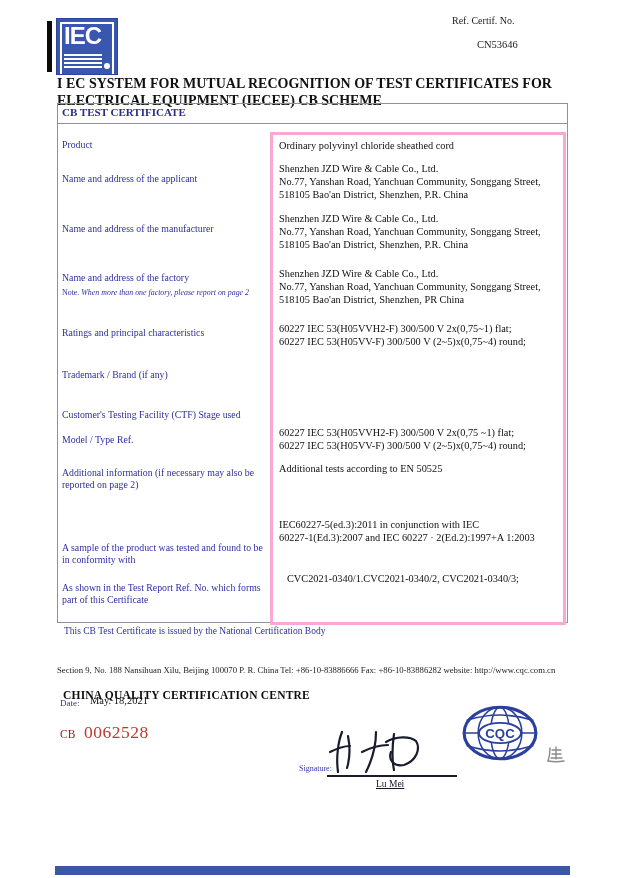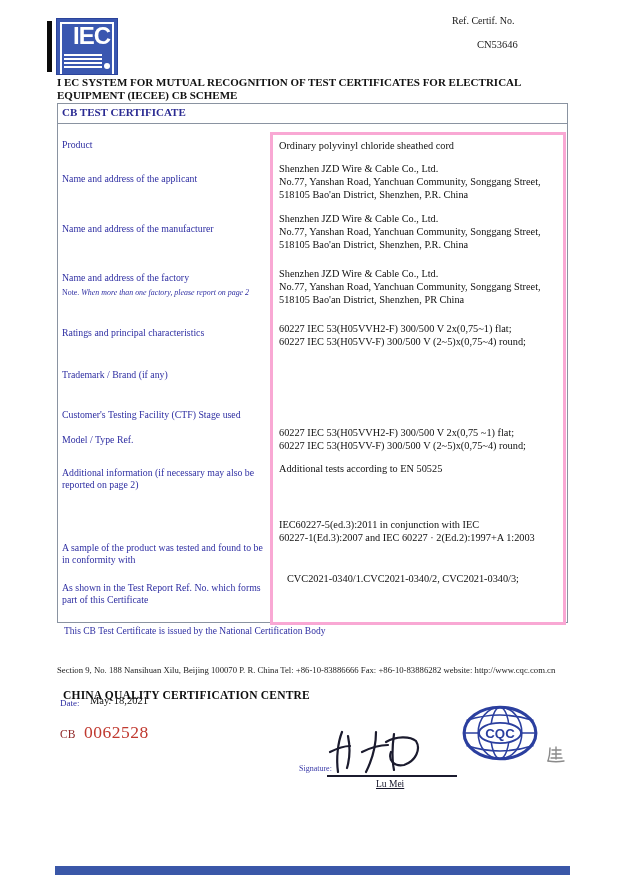--- a/index.html
+++ b/index.html
@@ -6,27 +6,27 @@
   .page{
     position:relative;width:620px;height:878px;background:#ffffff;
     font-family:"Liberation Serif",serif;color:#111;overflow:hidden;
     margin:0 auto;
   }
   .abs{position:absolute;}
   
   .iec-bar{left:47px;top:21px;width:5px;height:51px;background:#0a0a0a;}
   .iec-box{left:56px;top:18px;width:60px;height:55px;background:#3a57b0;border:1px solid #2b439a;}
   .iec-frame{position:absolute;left:3px;top:3px;right:3px;bottom:0;border-left:2px solid #fff;border-top:2px solid #fff;border-right:2px solid #fff;}
-  .iec-text{position:absolute;left:7px;top:3px;color:#fff;font-family:"Liberation Sans",sans-serif;font-weight:bold;font-size:24px;letter-spacing:-1px;margin-left:9px;}
+  .iec-text{position:absolute;left:7px;top:3px;color:#fff;font-family:"Liberation Sans",sans-serif;font-weight:bold;font-size:24px;letter-spacing:-1px;}
   .iec-lines{position:absolute;left:7px;top:35px;width:38px;}
   .iec-lines div{height:2px;background:#fff;margin-bottom:2px;}
   .iec-dot{position:absolute;left:47px;top:44px;width:6px;height:6px;border-radius:50%;background:#fff;}
   .refcert{left:452px;top:15px;font-size:10px;color:#1a1a1a;font-family:Liberation Serif, serif;}
   .refno{left:477px;top:39px;font-size:10.5px;color:#1a1a1a;}
-  .scheme-title{left:57px;top:76px;width:512px;font-size:11px;font-weight:bold;line-height:1.18;color:#101010;}
+  .scheme-title{left:57px;top:76px;width:512px;font-size:14px;font-weight:bold;line-height:1.18;color:#101010;}
   
   .cert-box{left:57px;top:103px;width:509px;height:518px;border:1px solid #8a93a1;}
   .cert-title{position:absolute;left:4px;top:2px;font-size:11px;font-weight:bold;color:#2a2a92;}
   .cert-title-rule{position:absolute;left:0;top:19px;width:100%;height:1px;background:#8a93a1;}
   .value-box{position:absolute;left:212px;top:28px;width:290px;height:487px;border:3px solid #f9a8d4;}
   .lbl{position:absolute;left:4px;width:204px;font-size:9.8px;line-height:1.22;color:#2e2ea2;}
   .note{position:absolute;left:4px;width:208px;font-size:7.9px;color:#2e2ea2;}
   .note .it{font-style:italic;}
   .val{position:absolute;left:6px;width:278px;font-size:10.3px;line-height:1.24;color:#101010;white-space:pre-line;}
   

